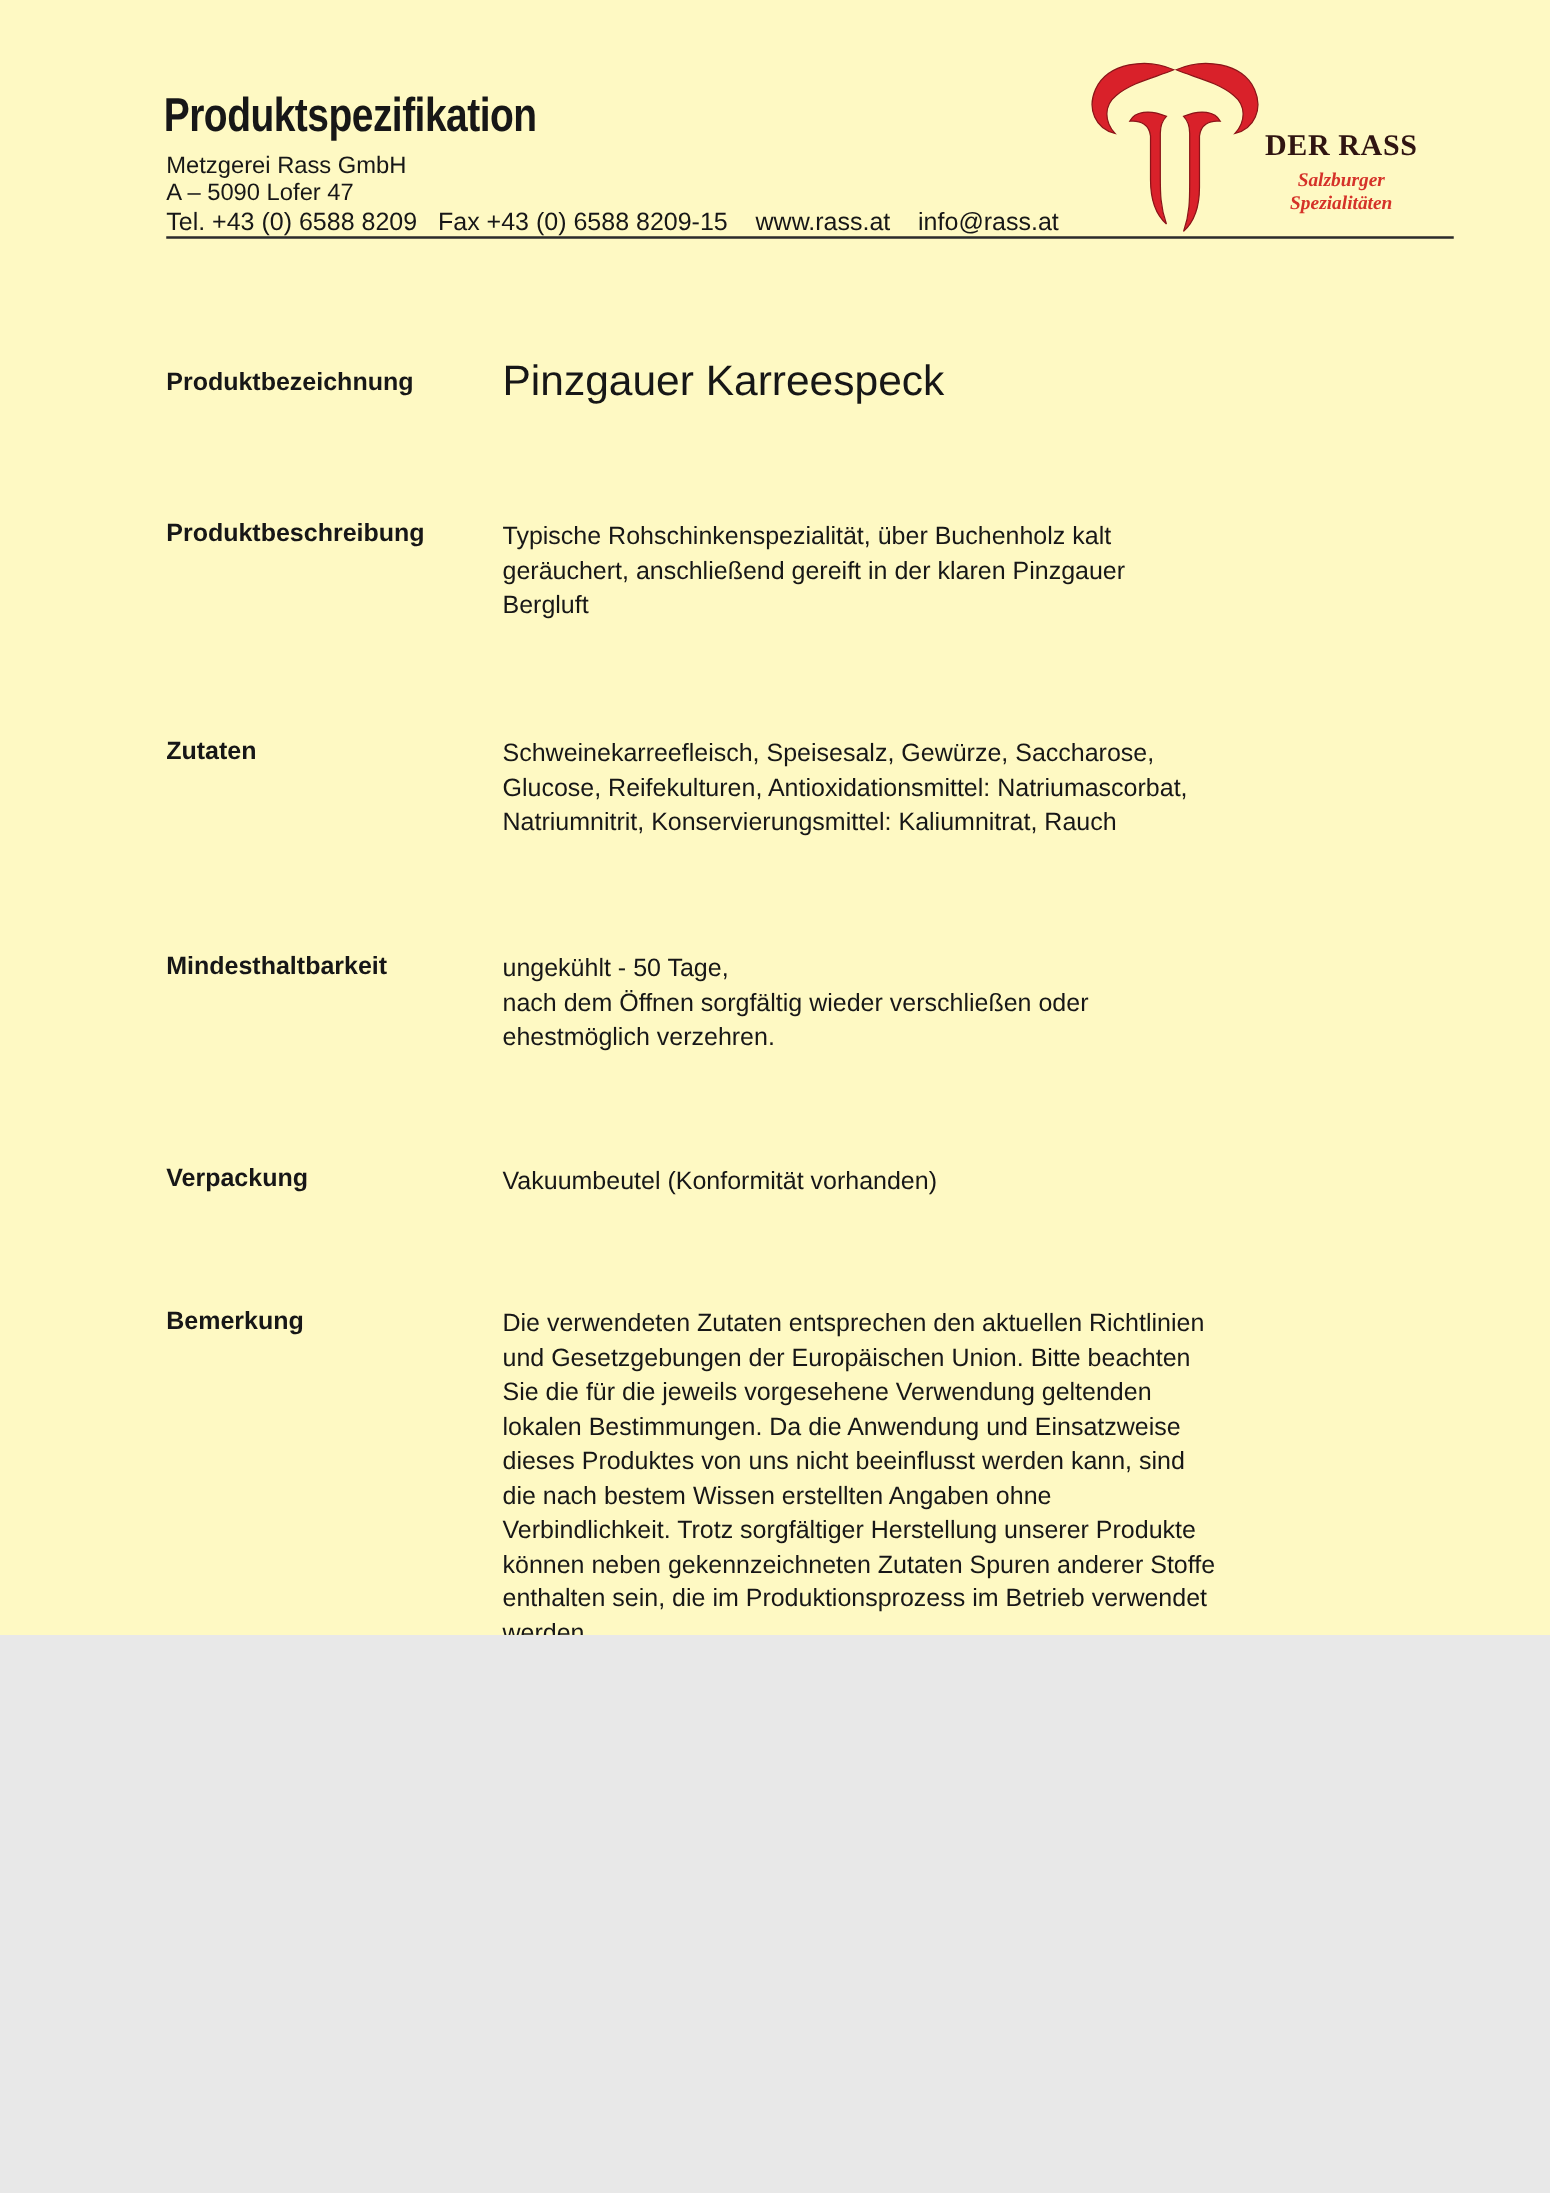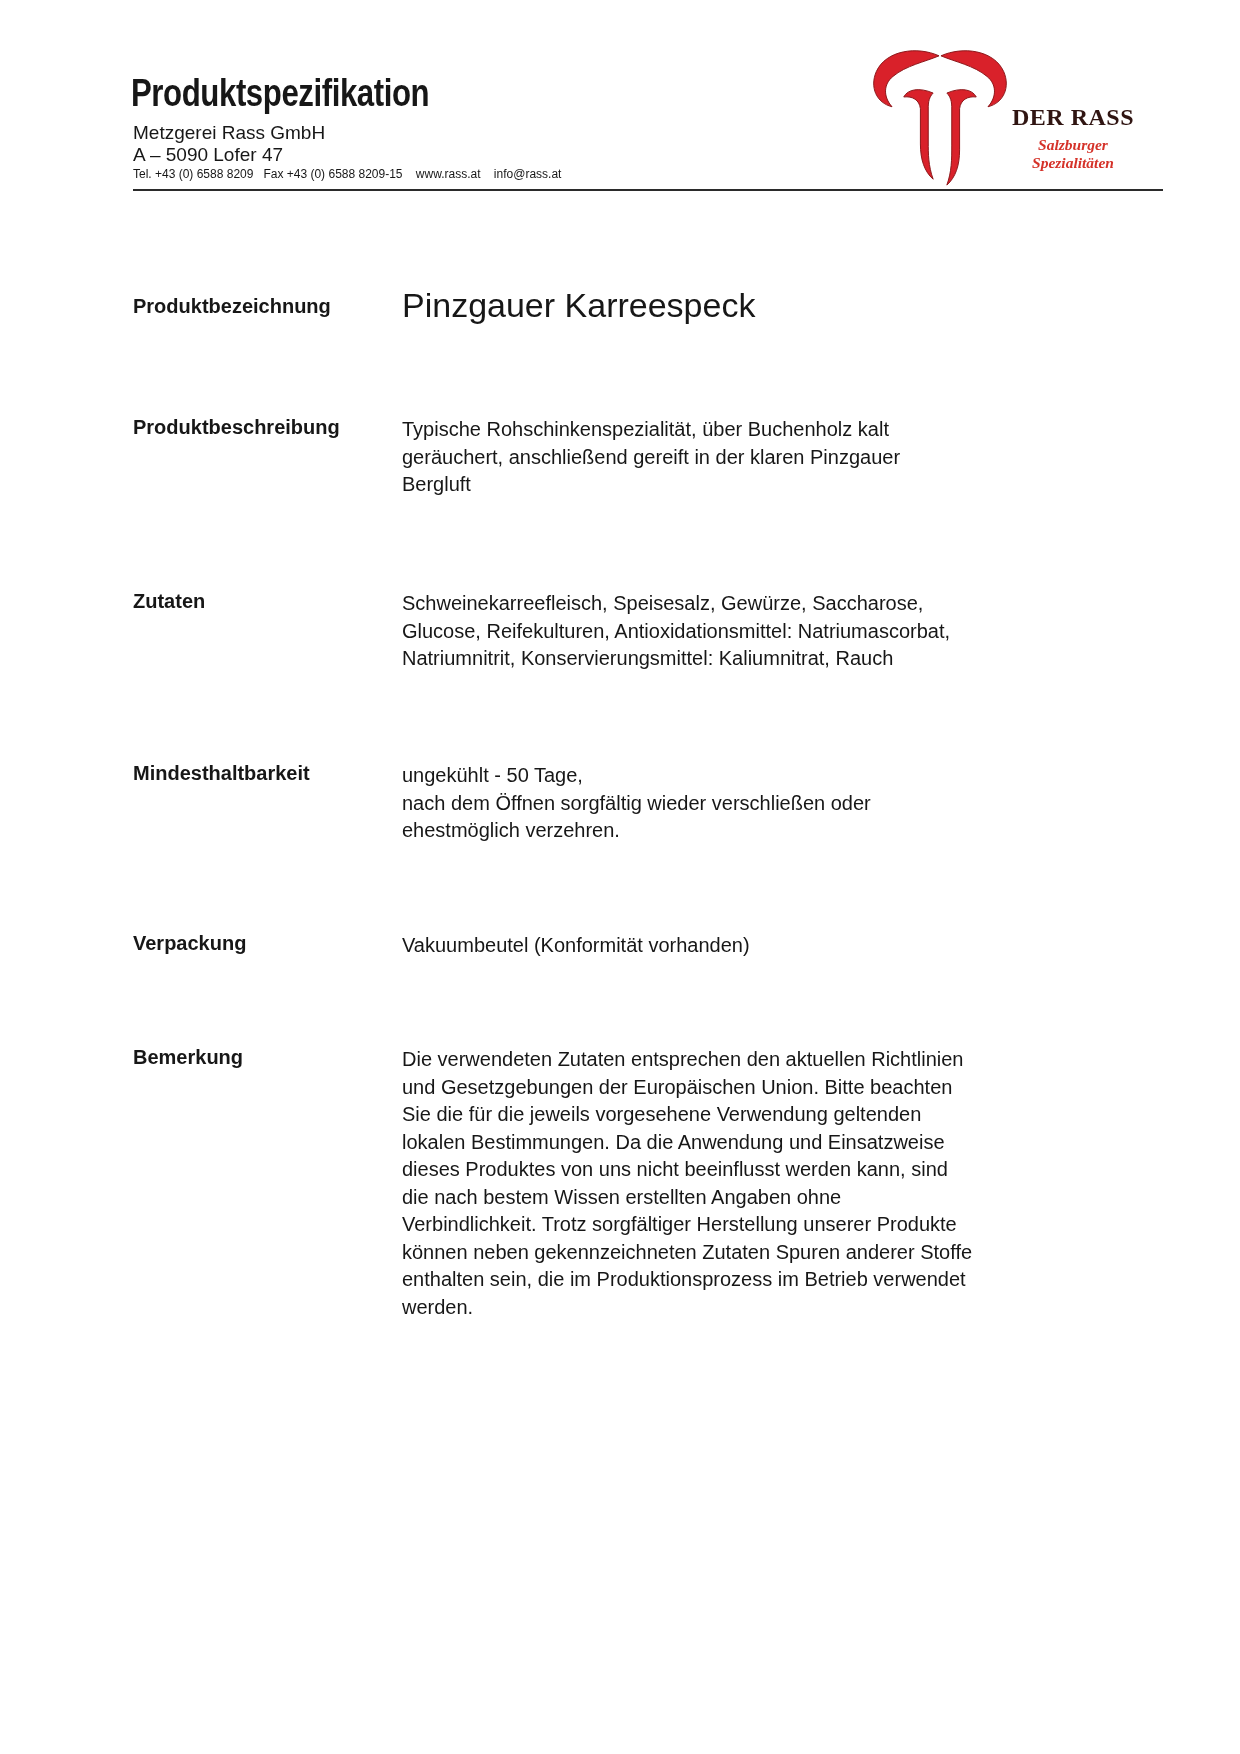--- a/index.html
+++ b/index.html
@@ -1,36 +1,36 @@
 <!DOCTYPE html>
 <html><head>
 <meta charset="utf-8">
 <style>
   * { margin:0; padding:0; box-sizing:border-box; }
   html,body { background:#e8e8e8; }
   .page {
     position:relative;
-    width:1240px; height:1754px;
+    width:1240px; height:1308px;
     margin:0 auto;
-    background:#ffffff;
+    background:#fef9c3;
     font-family:"Liberation Sans", sans-serif;
     color:#171717;
     overflow:hidden;
   }
   
   .doc-title {
     position:absolute; left:131px; top:72px;
     font-size:38px; font-weight:bold; letter-spacing:-0.5px;
     transform:scaleX(0.82); transform-origin:left center;
     white-space:nowrap;
   }
   .hdr-line { position:absolute; left:133px; font-size:19px; white-space:pre; }
   .hdr-company { top:122px; }
   .hdr-address { top:144px; }
-  .hdr-contact { top:167px; font-size:12px; }
+  .hdr-contact { top:167px; font-size:20px; }
   .hdr-rule {
     position:absolute; left:133px; top:189px;
     width:1030px; height:2px; background:#2b2b2b;
   }
   
   .logo-bull { position:absolute; left:856px; top:48px; width:168px; height:142px; }
   .logo-text {
     position:absolute; left:1008px; top:104px; width:130px;
     text-align:center; font-family:"Liberation Serif", serif;
   }

